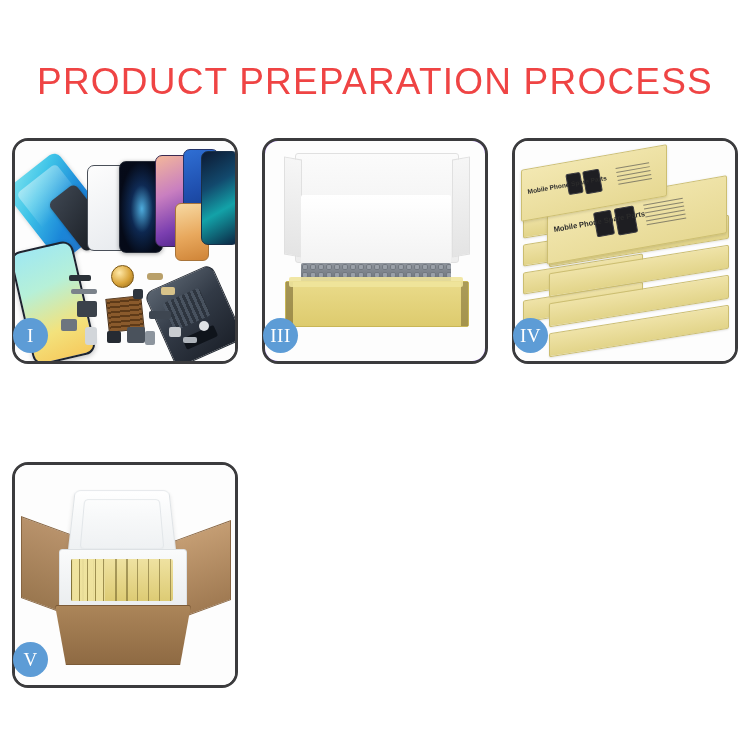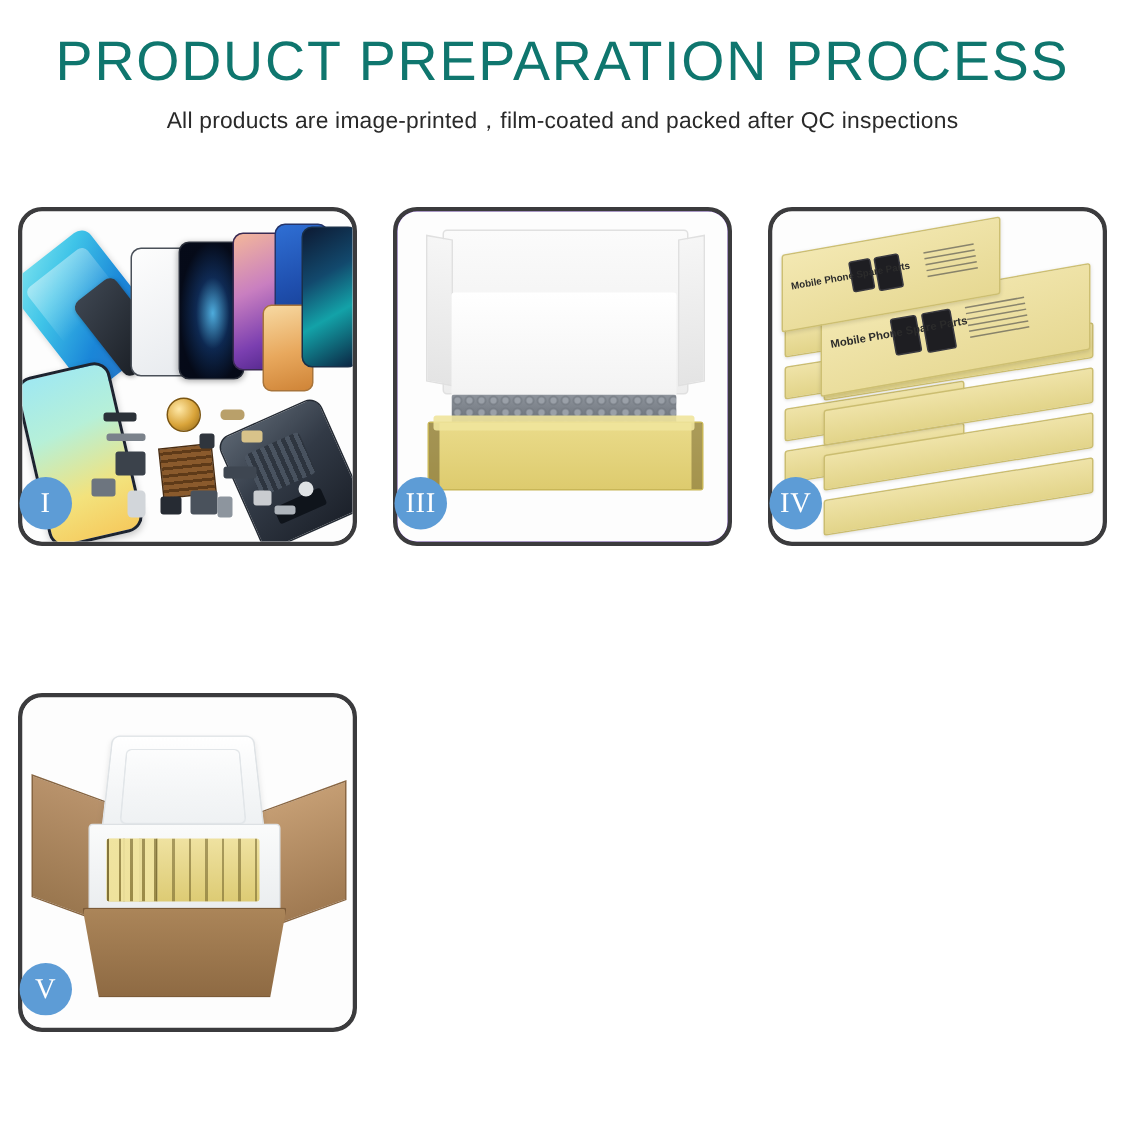--- a/index.html
+++ b/index.html
@@ -25,26 +25,26 @@
   
   .header {
     position: absolute;
     left: 0;
     top: 0;
     width: 750px;
     text-align: center;
   }
   .title {
     margin: 0;
-    padding-top: 20px;
+    padding-top: 61px;
     font-family: "Liberation Sans", sans-serif;
     font-size: 37px;
     font-weight: 400;
     letter-spacing: 1.2px;
-    color: #0f766e;
+    color: #ef4444;
     line-height: 1.12;
     white-space: nowrap;
   }
   .subtitle {
     margin: 0;
     padding-top: 9px;
     font-family: "Liberation Sans", sans-serif;
     font-size: 15.2px;
     font-weight: 400;
     letter-spacing: 0.15px;
@@ -472,21 +472,20 @@
   .ct1 { left: 50px; top: 96px; width: 16px; height: 14px; transform: skewY(16deg); }
   .ct2 { left: 52px; top: 152px; width: 16px; height: 14px; transform: skewY(16deg); }
 </style>
 </head>
 <body>
 
 <div class="page">
 
   <div class="header">
     <h1 class="title">PRODUCT PREPARATION PROCESS</h1>
-    <p class="subtitle">All products are image-printed，film-coated and packed after QC inspections</p>
   </div>
 
   <div class="grid">
 
     <div class="panel p1">
       <div class="panel-clip">
         <div class="film-blue"></div>
         <div class="film-dark"></div>
         <div class="glass-sheet"></div>
         <div class="ph-dark"></div>

